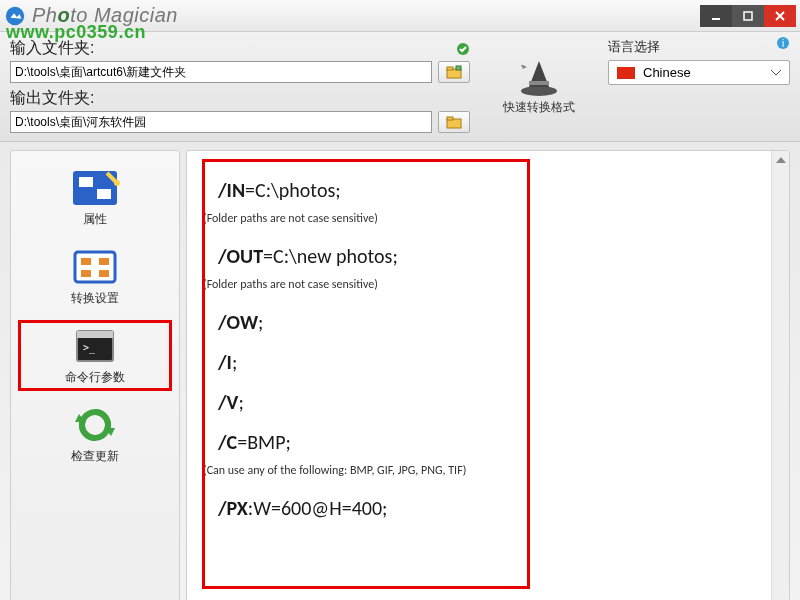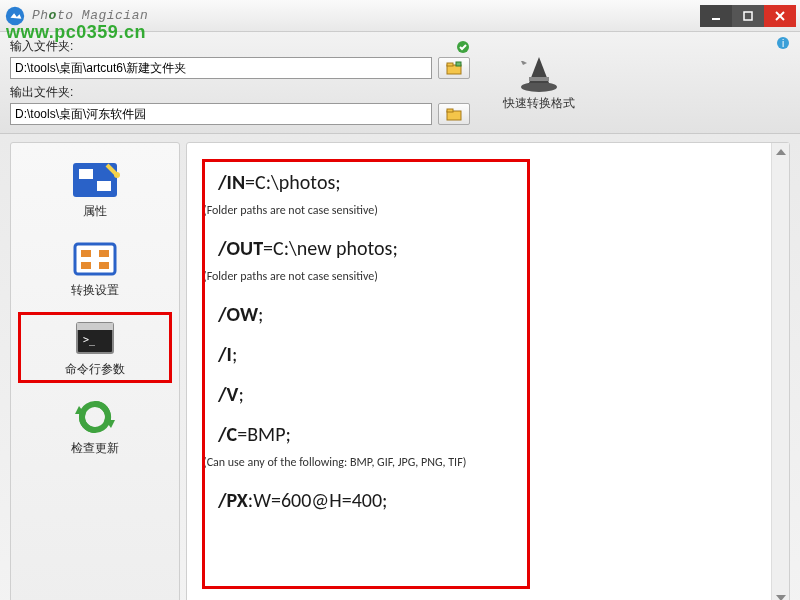--- a/index.html
+++ b/index.html
@@ -1,32 +1,32 @@
 <!DOCTYPE html>
 <html><head>
 <meta charset="utf-8">
 <style>
 * { box-sizing: border-box; margin: 0; padding: 0; }
 body { font-family: "Microsoft YaHei", Arial, sans-serif; background: #5b5b5b; width: 800px; height: 600px; overflow: hidden; position: relative; }
 .window { width: 800px; height: 600px; background: #fff; }
 .titlebar { height: 32px; background: linear-gradient(#fafafa,#e8e8e8); display: flex; align-items: center; padding: 0 4px; border-bottom: 1px solid #ccc; }
 .titlebar .app-icon { width: 22px; height: 22px; margin-right: 6px; }
-.titlebar .title { color: #777; font-size: 13px; font-style: italic; flex: 1; letter-spacing: .5px; font-family: Liberation Mono, monospace; }
+.titlebar .title { color: #777; font-size: 20px; font-style: italic; flex: 1; letter-spacing: .5px; }
 .titlebar .title b { color: #3a7a3a; font-style: italic; }
 .sysbtns { display: flex; gap: 0; }
 .sysbtn { width: 32px; height: 22px; display: flex; align-items: center; justify-content: center; }
 .sysbtn.min { background: #444; }
 .sysbtn.max { background: #555; }
 .sysbtn.close { background: #d93025; }
 .sysbtn svg { stroke: #fff; }
 .toolbar { background: linear-gradient(#f2f2f2,#e2e2e2); padding: 6px 10px 8px; display: flex; gap: 14px; border-bottom: 1px solid #c9c9c9; position: relative; }
 .toolbar .info-icon { position: absolute; right: 10px; top: 4px; }
 .folder-group { display: flex; flex-direction: column; gap: 2px; flex: 0 0 460px; }
 .folder-row { display: flex; align-items: center; gap: 4px; }
-.folder-label { font-size: 12px; color: #222; margin-right: auto; white-space: nowrap; }
+.folder-label { font-size: 16px; color: #222; margin-right: auto; white-space: nowrap; }
 .check-icon { width: 14px; height: 14px; }
 .folder-input { display: flex; width: 100%; }
 .folder-input input { flex: 1; height: 22px; border: 1px solid #999; padding: 0 4px; font-size: 12px; background: #fff; }
 .folder-btn { width: 32px; height: 22px; margin-left: 6px; border: 1px solid #aaa; background: linear-gradient(#fdfdfd,#e6e6e6); display: flex; align-items: center; justify-content: center; border-radius: 2px; }
 .folder-btn svg { width: 16px; height: 14px; }
 .tool-center { flex: 0 0 110px; display: flex; flex-direction: column; align-items: center; justify-content: center; gap: 2px; padding-top:2px;text-align:center;}
 .tool-center .wizhat { width: 48px; height: 40px; }
 .tool-center .lbl { font-size: 12px; color: #333; }
 .lang-group { flex: 1; }
 .lang-label { font-size: 13px; color: #222; margin-bottom: 4px; display: block; }
@@ -122,20 +122,30 @@
     <div class="tool-center">
       <svg class="wizhat" viewBox="0 0 48 40">
           <ellipse cx="24" cy="34" rx="18" ry="5" fill="#555"></ellipse>
           <path d="M24 4 L34 30 L14 30 Z" fill="#444"></path>
           <rect x="14" y="24" width="20" height="4" fill="#888"></rect>
           <path d="M8 8 L12 10 L8 12 L6 8 Z" fill="#888"></path>
         </svg>
       <span class="lbl">快速转换格式</span>
     </div>
 
+    <div class="lang-group">
+      <span class="lang-label">语言选择</span>
+      <div class="lang-select">
+        <span class="flag"></span>
+        <span>Chinese</span>
+        <svg class="chev" width="10" height="6">
+            <path d="M0 0 L5 5 L10 0" stroke="#555" fill="none"></path>
+          </svg>
+      </div>
+    </div>
   </div>
 
   <div class="main">
     <div class="sidebar" id="sidebar">
         <div class="side-item">
           <div class="ico">
             <svg viewBox="0 0 56 46">
               <rect x="6" y="6" width="44" height="34" rx="3" fill="#2a62c8"></rect>
               <rect x="12" y="12" width="14" height="10" fill="#fff"></rect>
               <rect x="30" y="24" width="14" height="10" fill="#fff"></rect>

